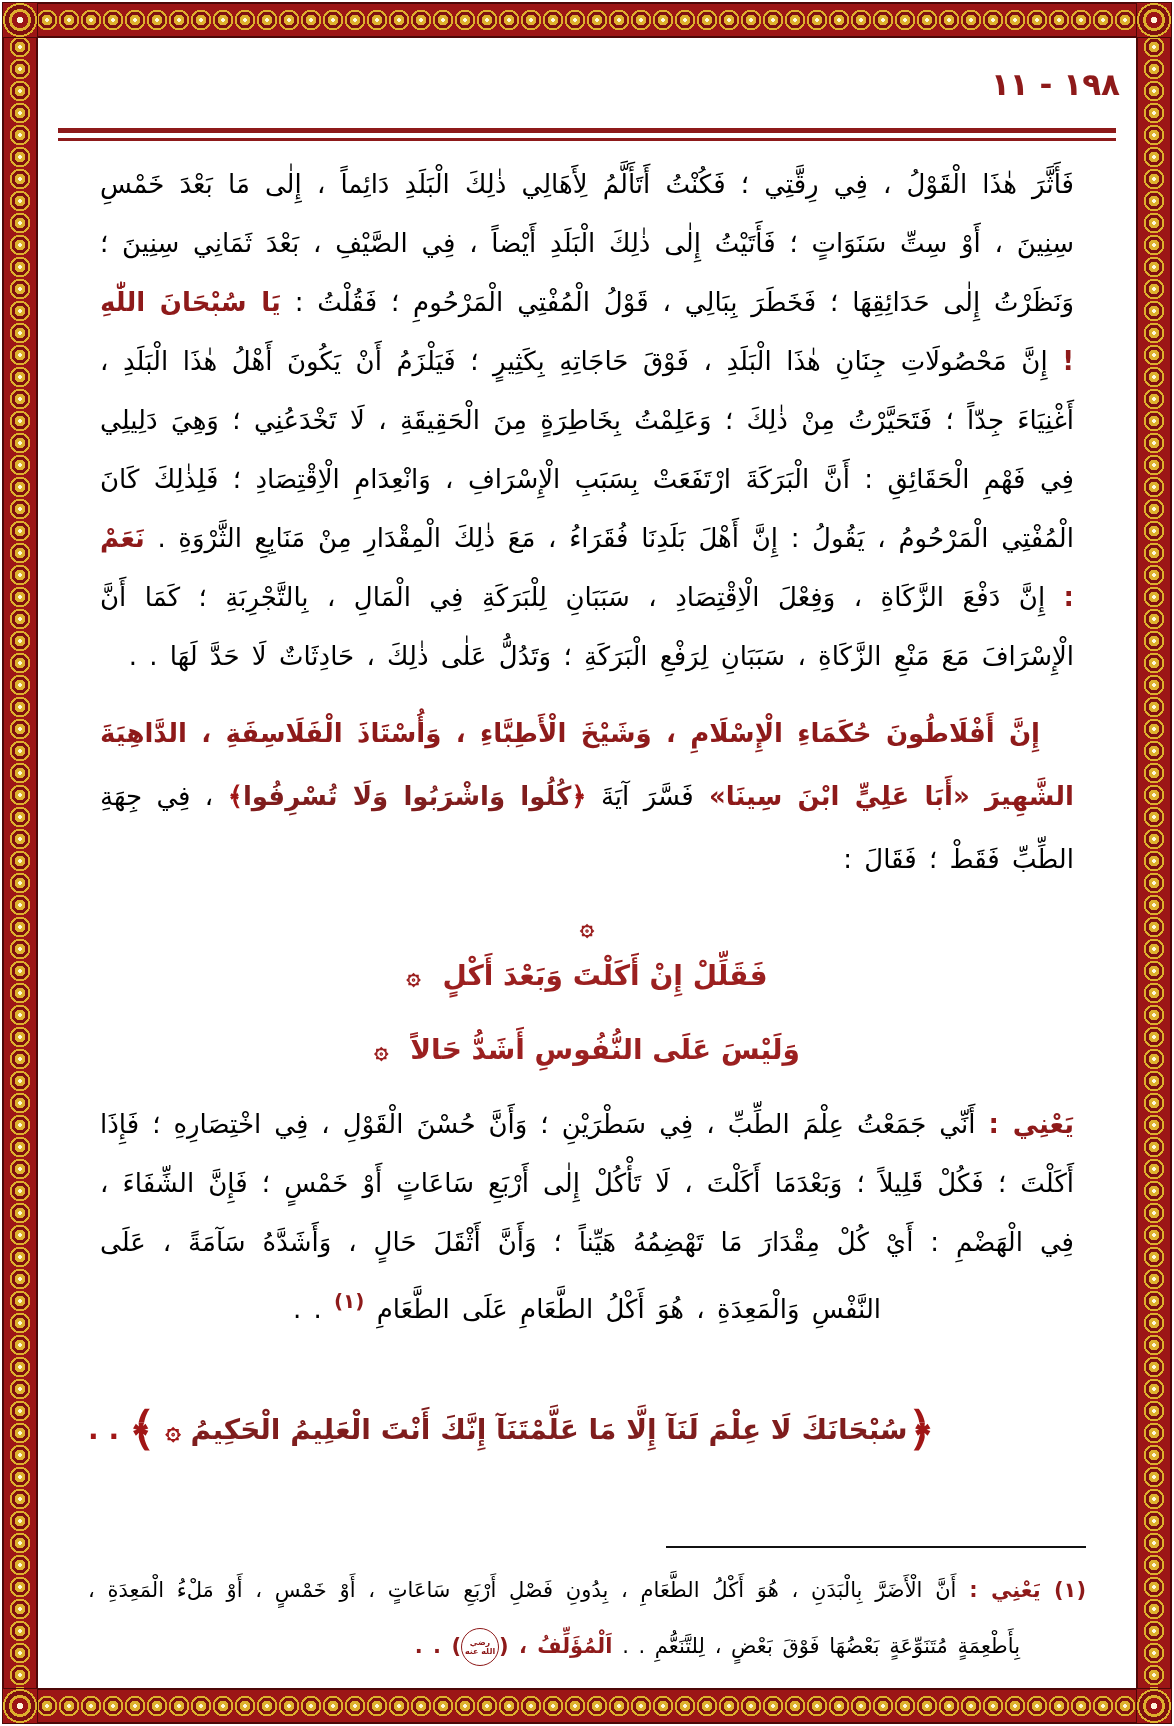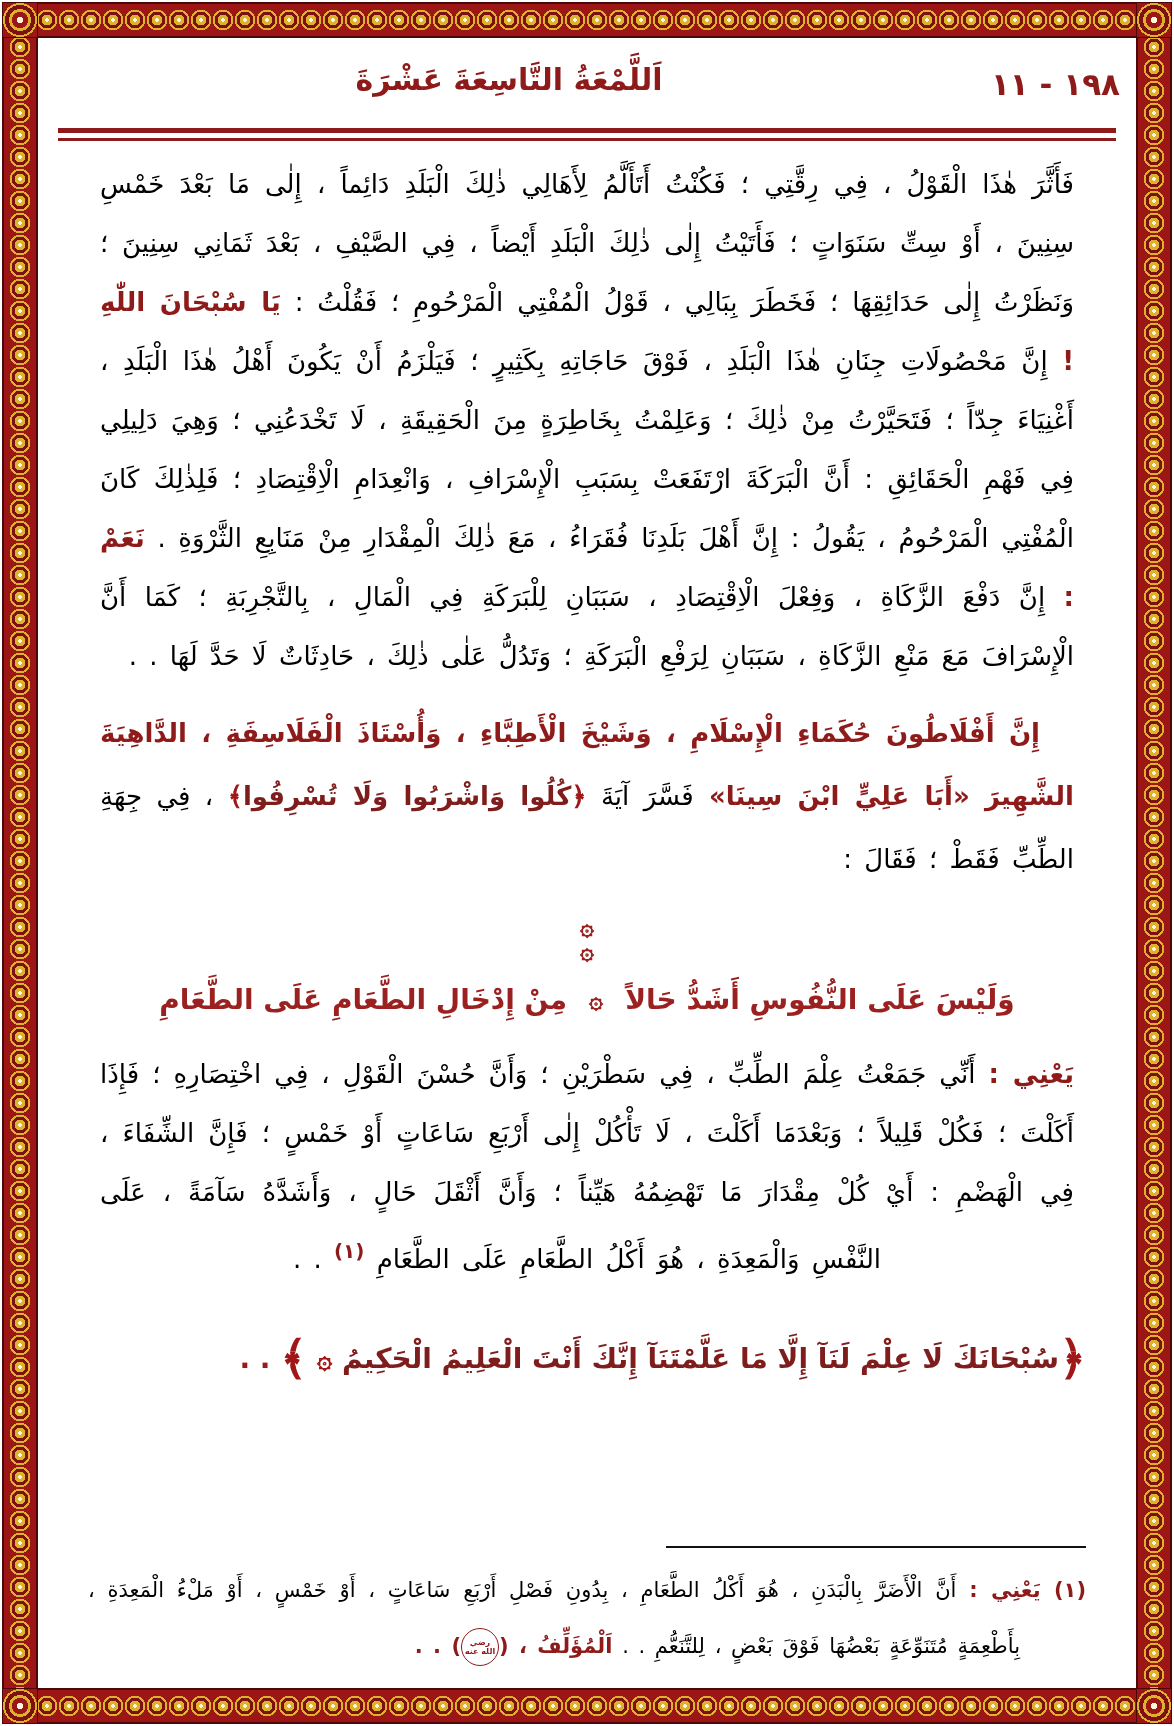--- a/index.html
+++ b/index.html
@@ -69,21 +69,21 @@
   .red{color:#8e1a1a;font-weight:bold;}
   .blue{color:#7f1d1d;font-weight:bold;}
   .bracket{color:#a11616;font-weight:bold;}
   .fn-ref{color:#8e1a1a;font-size:20px;vertical-align:super;font-weight:bold;}
 
   .poem{margin-top:12px;color:#9b2020;font-weight:bold;font-size:28px;}
   .poem-line{display:flex;justify-content:center;align-items:baseline;gap:22px;line-height:74px;white-space:nowrap;}
   .rosette{font-size:24px;line-height:1;align-self:center;}
 
   .verse{
-    margin-top:25px;text-align:right;
+    margin-top:46px;text-align:left;
     font-size:28px;font-weight:bold;line-height:64px;white-space:nowrap;
   }
   .verse .bracket{font-size:46px;vertical-align:-6px;}
   .verse .rosette{color:#a11616;font-size:26px;}
   .verse .trail{color:#a11616;}
 
   .footnote-block{margin-top:auto;padding-bottom:14px;}
   .fn-sep{width:420px;margin-left:-30px;border-top:2px solid #111;}
   .footnote{
     margin:14px 0 0 0;color:#000;
@@ -110,41 +110,40 @@
   <div class="band v right"></div>
   <div class="corner tl"></div>
   <div class="corner tr"></div>
   <div class="corner bl"></div>
   <div class="corner br"></div>
 
   <div class="content">
 
     <div class="hdr">
       <span class="page-num">١٩٨ - ١١</span>
-      <span class="title">اَللَّمْعَةُ التَّاسِعَةَ عَشْرَةَ</span>
     </div>
     <div class="rule"></div>
 
     <main>
 
       <p class="para p1"><span>فَأَثَّرَ هٰذَا الْقَوْلُ ، فِي رِقَّتِي ؛ فَكُنْتُ أَتَأَلَّمُ لِأَهَالِي ذٰلِكَ الْبَلَدِ دَائِماً ، إِلٰى مَا بَعْدَ خَمْسِ سِنِينَ ، أَوْ سِتِّ سَنَوَاتٍ ؛ فَأَتَيْتُ إِلٰى ذٰلِكَ الْبَلَدِ أَيْضاً ، فِي الصَّيْفِ ، بَعْدَ ثَمَانِي سِنِينَ ؛ وَنَظَرْتُ إِلٰى حَدَائِقِهَا ؛ فَخَطَرَ بِبَالِي ، قَوْلُ الْمُفْتِي الْمَرْحُومِ ؛ فَقُلْتُ : </span><span class="red">يَا سُبْحَانَ اللّٰهِ !</span><span> إِنَّ مَحْصُولَاتِ جِنَانِ هٰذَا الْبَلَدِ ، فَوْقَ حَاجَاتِهِ بِكَثِيرٍ ؛ فَيَلْزَمُ أَنْ يَكُونَ أَهْلُ هٰذَا الْبَلَدِ ، أَغْنِيَاءَ جِدّاً ؛ فَتَحَيَّرْتُ مِنْ ذٰلِكَ ؛ وَعَلِمْتُ بِخَاطِرَةٍ مِنَ الْحَقِيقَةِ ، لَا تَخْدَعُنِي ؛ وَهِيَ دَلِيلِي فِي فَهْمِ الْحَقَائِقِ : أَنَّ الْبَرَكَةَ ارْتَفَعَتْ بِسَبَبِ الْإِسْرَافِ ، وَانْعِدَامِ الْاِقْتِصَادِ ؛ فَلِذٰلِكَ كَانَ الْمُفْتِي الْمَرْحُومُ ، يَقُولُ : إِنَّ أَهْلَ بَلَدِنَا فُقَرَاءُ ، مَعَ ذٰلِكَ الْمِقْدَارِ مِنْ مَنَابِعِ الثَّرْوَةِ . </span><span class="red">نَعَمْ :</span><span> إِنَّ دَفْعَ الزَّكَاةِ ، وَفِعْلَ الْاِقْتِصَادِ ، سَبَبَانِ لِلْبَرَكَةِ فِي الْمَالِ ، بِالتَّجْرِبَةِ ؛ كَمَا أَنَّ الْإِسْرَافَ مَعَ مَنْعِ الزَّكَاةِ ، سَبَبَانِ لِرَفْعِ الْبَرَكَةِ ؛ وَتَدُلُّ عَلٰى ذٰلِكَ ، حَادِثَاتٌ لَا حَدَّ لَهَا . .</span></p>
 
       <p class="para p2"><span class="red">إِنَّ أَفْلَاطُونَ حُكَمَاءِ الْإِسْلَامِ ، وَشَيْخَ الْأَطِبَّاءِ ، وَأُسْتَاذَ الْفَلَاسِفَةِ ، الدَّاهِيَةَ الشَّهِيرَ «أَبَا عَلِيٍّ ابْنَ سِينَا» </span><span>فَسَّرَ آيَةَ </span><span class="bracket">﴿</span><span class="blue">كُلُوا وَاشْرَبُوا وَلَا تُسْرِفُوا</span><span class="bracket">﴾</span><span> ، فِي جِهَةِ الطِّبِّ فَقَطْ ؛ فَقَالَ :</span></p>
 
       <div class="poem">
         <div class="poem-line">
           <span class="rosette">۞</span>
         </div>
         <div class="poem-line">
+          <span>فَقَلِّلْ إِنْ أَكَلْتَ وَبَعْدَ أَكْلٍ</span>
           <span class="rosette">۞</span>
         </div>
         <div class="poem-line">
           <span>وَلَيْسَ عَلَى النُّفُوسِ أَشَدُّ حَالاً</span>
           <span class="rosette">۞</span>
-          <span>مِنْ إِدْخَالِ الطَّعَامِ عَلَى الطَّعَامِ</span>
         </div>
       </div>
 
       <p class="para p3"><span class="red">يَعْنِي :</span><span> أَنِّي جَمَعْتُ عِلْمَ الطِّبِّ ، فِي سَطْرَيْنِ ؛ وَأَنَّ حُسْنَ الْقَوْلِ ، فِي اخْتِصَارِهِ ؛ فَإِذَا أَكَلْتَ ؛ فَكُلْ قَلِيلاً ؛ وَبَعْدَمَا أَكَلْتَ ، لَا تَأْكُلْ إِلٰى أَرْبَعِ سَاعَاتٍ أَوْ خَمْسٍ ؛ فَإِنَّ الشِّفَاءَ ، فِي الْهَضْمِ : أَيْ كُلْ مِقْدَارَ مَا تَهْضِمُهُ هَيِّناً ؛ وَأَنَّ أَثْقَلَ حَالٍ ، وَأَشَدَّهُ سَآمَةً ، عَلَى النَّفْسِ وَالْمَعِدَةِ ، هُوَ أَكْلُ الطَّعَامِ عَلَى الطَّعَامِ </span><span class="fn-ref">(١)</span><span> . .</span></p>
 
       <div class="verse"><span class="bracket">﴿</span><span class="blue">سُبْحَانَكَ لَا عِلْمَ لَنَآ إِلَّا مَا عَلَّمْتَنَآ إِنَّكَ أَنْتَ الْعَلِيمُ الْحَكِيمُ</span> <span class="rosette">۞</span> <span class="bracket">﴾</span><span class="trail"> . .</span></div>
 
       <div class="footnote-block">
         <div class="fn-sep"></div>
         <p class="footnote"><span class="red">(١) يَعْنِي :</span><span> أَنَّ الْأَضَرَّ بِالْبَدَنِ ، هُوَ أَكْلُ الطَّعَامِ ، بِدُونِ فَصْلِ أَرْبَعِ سَاعَاتٍ ، أَوْ خَمْسٍ ، أَوْ مَلْءُ الْمَعِدَةِ ، بِأَطْعِمَةٍ مُتَنَوِّعَةٍ بَعْضُهَا فَوْقَ بَعْضٍ ، لِلتَّنَعُّمِ . . </span><span class="red">اَلْمُؤَلِّفُ ،</span><span class="red"> (</span><span class="seal">رضي الله عنه</span><span class="red">) . .</span></p>

